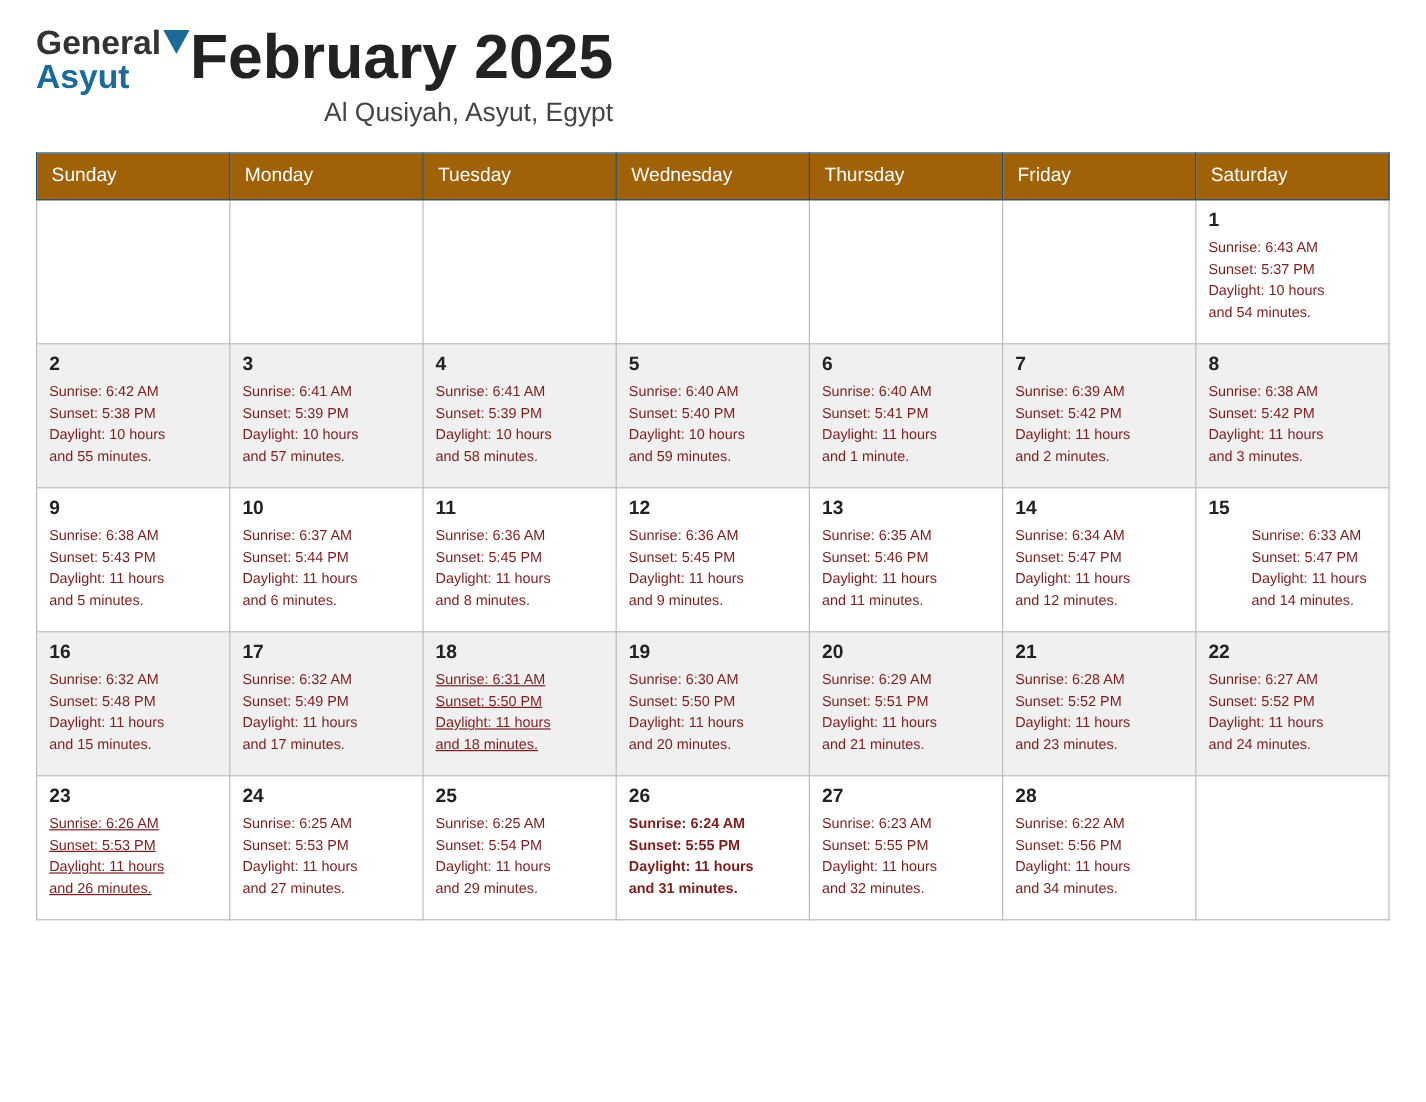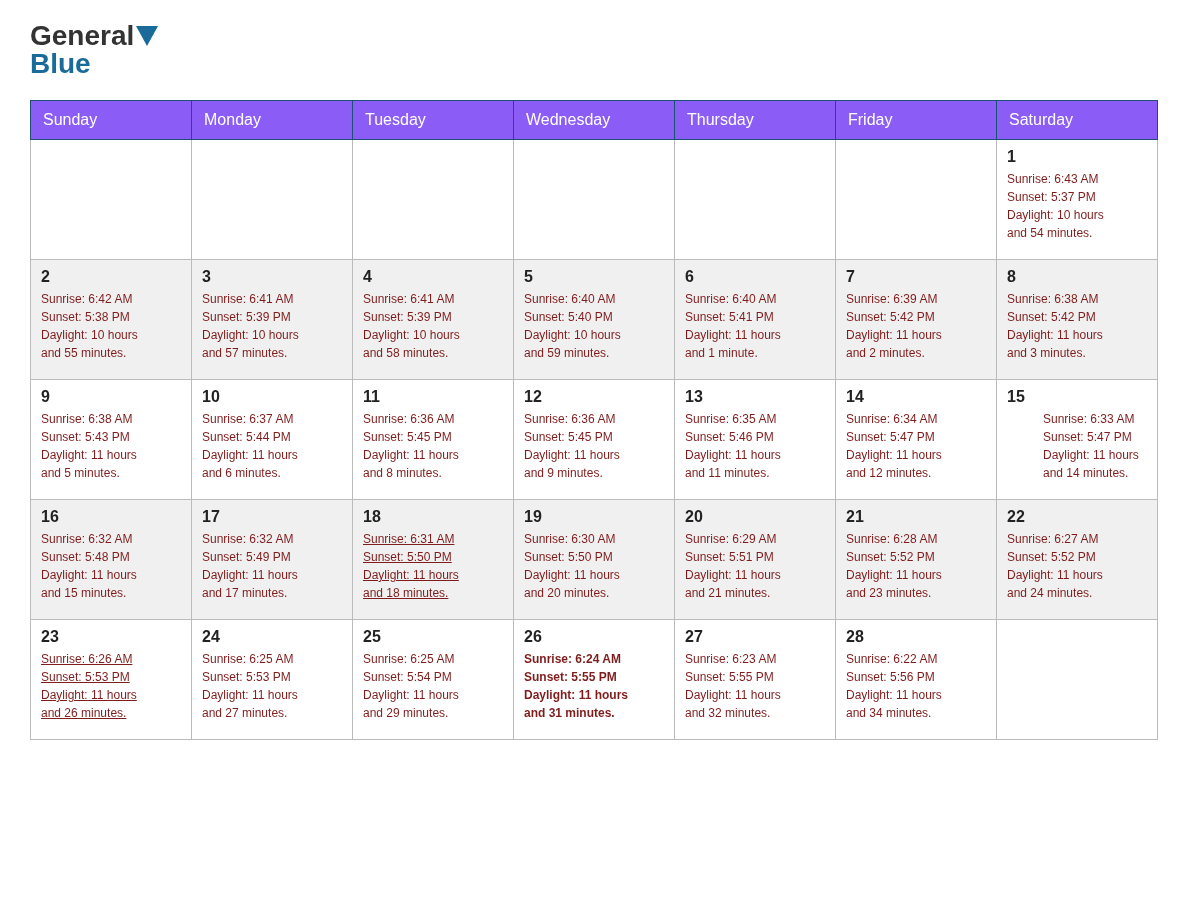--- a/index.html
+++ b/index.html
@@ -54,21 +54,21 @@
       font-size: 22px;
       color: #444;
       margin-top: 4px;
     }
     .calendar {
       width: 100%;
       border-collapse: collapse;
       border: 1px solid #aaa;
     }
     .calendar th {
-      background-color: #8b5cf6;
+      background-color: #a16207;
       color: #fff;
       text-align: left;
       padding: 10px 12px;
       font-size: 16px;
       font-weight: normal;
       border: 1px solid #1e4f77;
     }
     .calendar td {
       vertical-align: top;
       border: 1px solid #bbb;
@@ -113,22 +113,26 @@
   <div class="logo">
     <div class="logo-icon-wrap">
       <div class="logo-row1">
         <span class="logo-text-general">General</span>
         <span style="display:inline-block; margin-left:2px; margin-bottom:2px;">
           <svg width="22" height="20" viewBox="0 0 22 20">
             <polygon points="0,0 22,0 11,20" fill="#1a6b9a"></polygon>
           </svg>
         </span>
       </div>
-      <span class="logo-blue">Blue</span>
+      <span class="logo-blue">Asyut</span>
     </div>
+  </div>
+  <div class="title-block">
+    <div class="month-year">February 2025</div>
+    <div class="location">Al Qusiyah, Asyut, Egypt</div>
   </div>
 </div>
 
 <table class="calendar">
   <thead>
     <tr>
 
     <th>Sunday</th>
         <th>Monday</th>
         <th>Tuesday</th>

